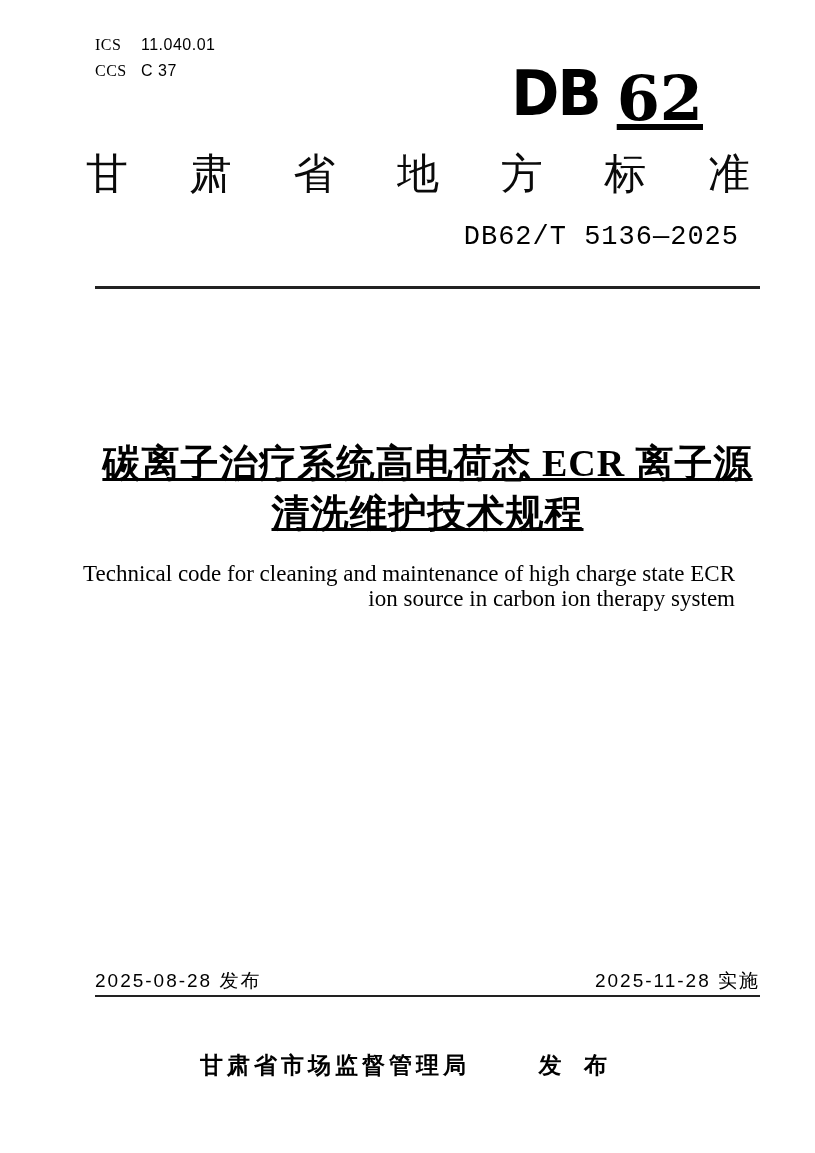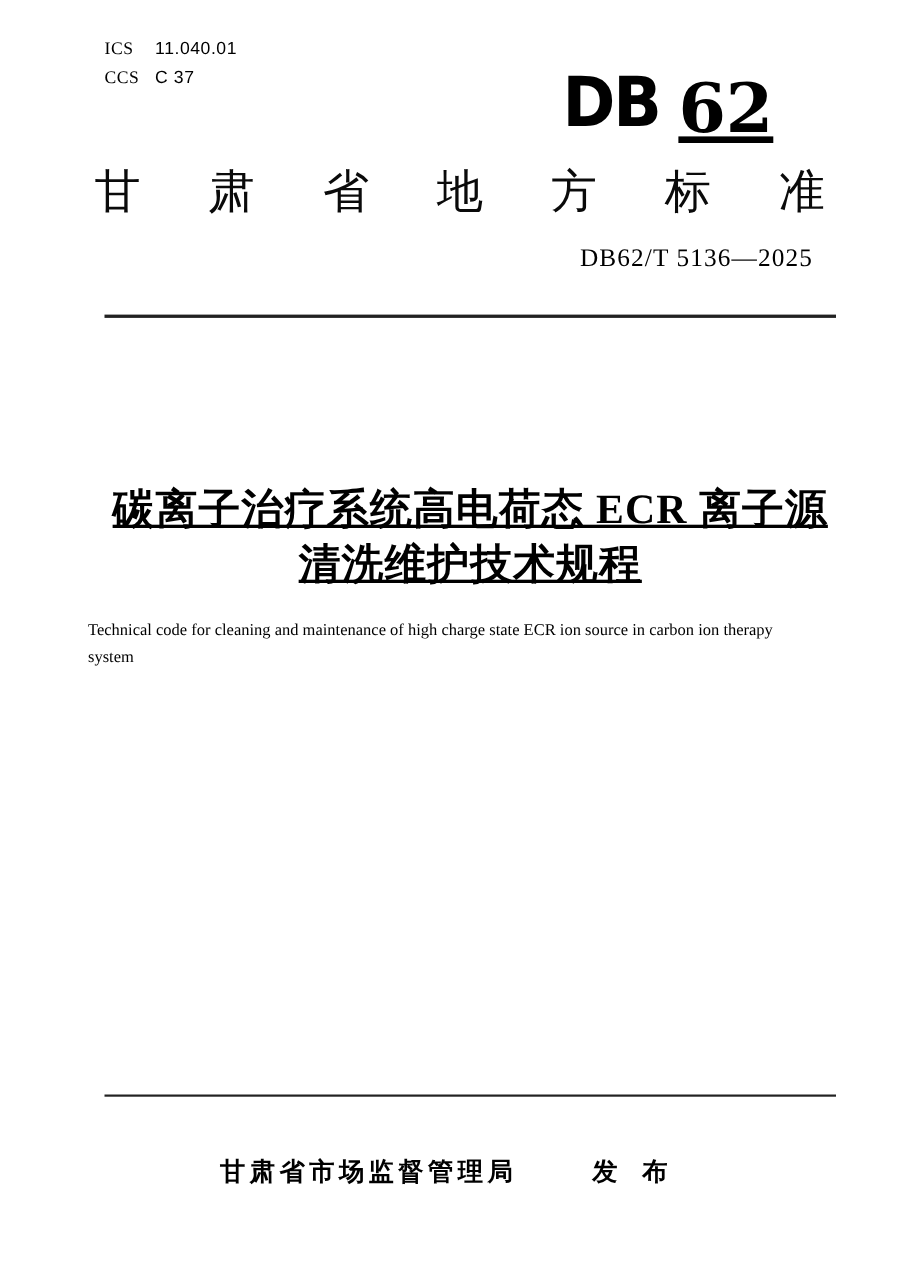--- a/index.html
+++ b/index.html
@@ -75,23 +75,23 @@
     line-height: 48px;
     font-family: "Liberation Sans", sans-serif;
     color: #0a0a0a;
   }
 
   
   .standard-number {
     position: absolute;
     top: 222px;
     right: 76px;
-    font-size: 23px;
+    font-size: 27px;
     letter-spacing: 1px;
-    font-family: Liberation Serif, serif;
+    font-family: Liberation Mono, monospace;
     white-space: nowrap;
   }
 
   .rule {
     position: absolute;
     left: 95px;
     width: 665px;
     background: #222222;
   }
   .rule-top { top: 286px; height: 3px; }
@@ -112,23 +112,23 @@
     white-space: nowrap;
     text-decoration: underline;
   }
 
   
   .title-english {
     position: absolute;
     left: 80px;
     top: 561px;
     width: 655px;
-    text-align: left;
+    text-align: right;
     font-family: "Liberation Serif", serif;
-    font-size: 15px;
+    font-size: 23px;
     line-height: 25px;
   }
 
   
   .date-row {
     position: absolute;
     left: 95px;
     top: 968px;
     width: 665px;
     display: flex;
@@ -190,20 +190,24 @@
 
   <div class="rule rule-top"></div>
 
   <div class="title-block">
     <div>碳离子治疗系统高电荷态 ECR 离子源</div>
     <div>清洗维护技术规程</div>
   </div>
 
   <div class="title-english">Technical code for cleaning and maintenance of high charge state ECR ion source in carbon ion therapy system</div>
 
+  <div class="date-row">
+    <span>2025-08-28 发布</span>
+    <span>2025-11-28 实施</span>
+  </div>
 
   <div class="rule rule-bottom"></div>
 
   <div class="publisher-row">
     <span class="publisher-name">甘肃省市场监督管理局</span>
     <span class="publish-action">发 布</span>
   </div>
 
 </div>
 

